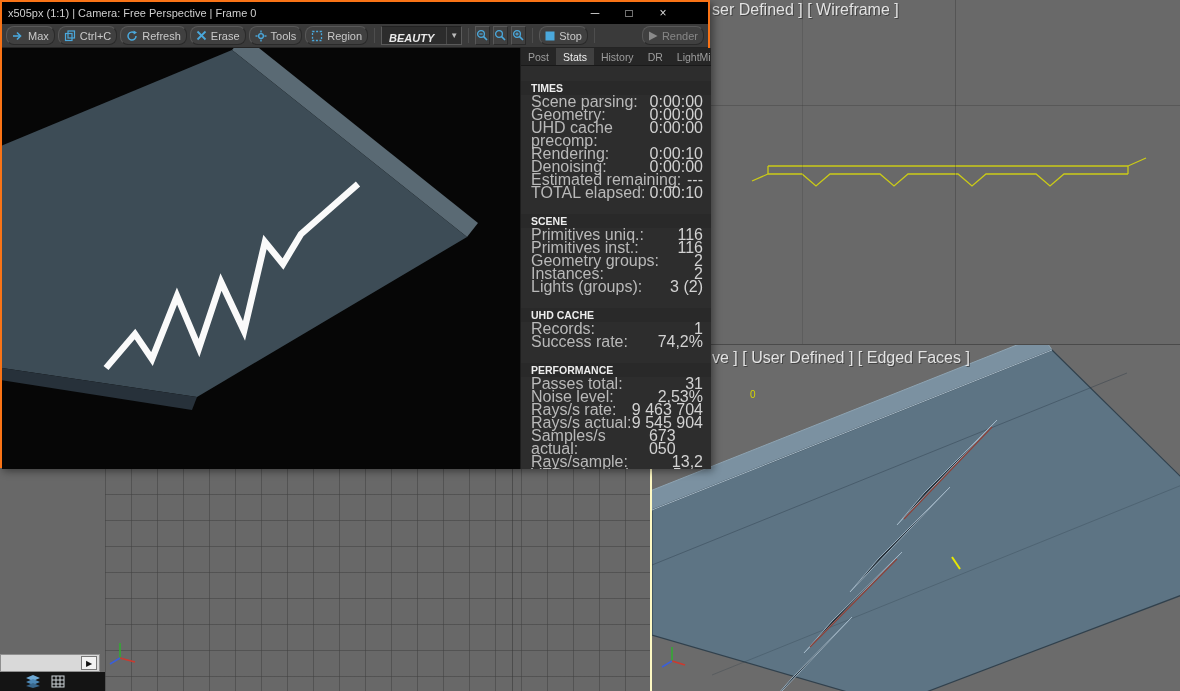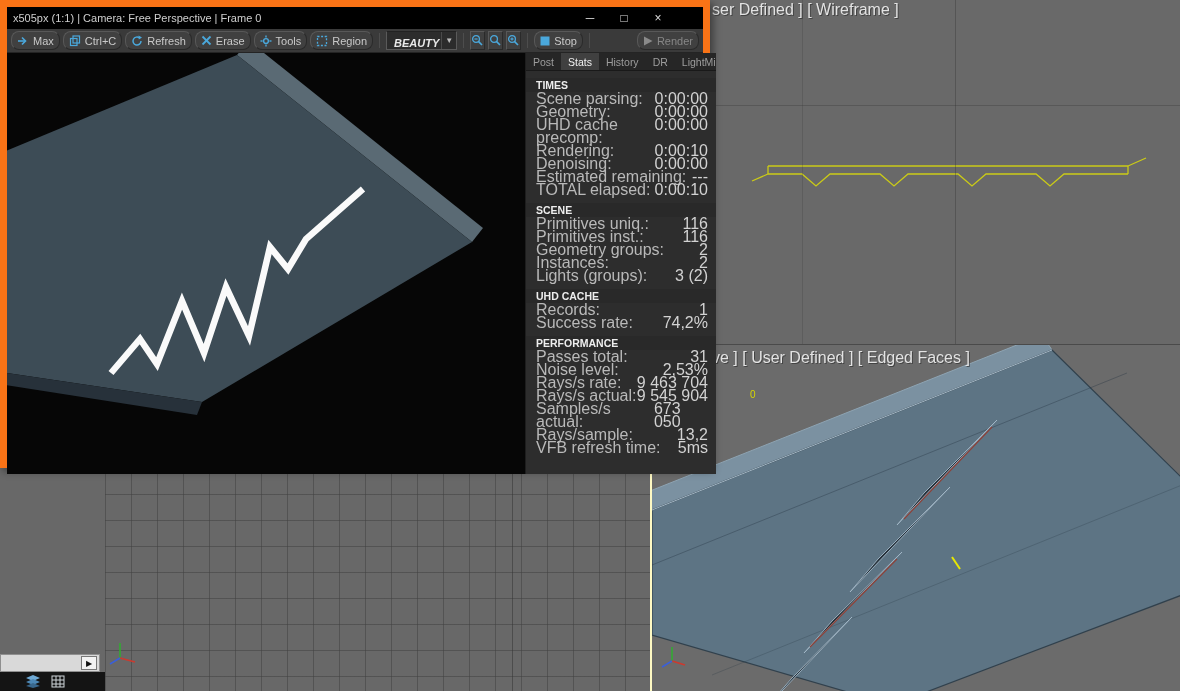--- a/index.html
+++ b/index.html
@@ -23,21 +23,21 @@
   .vp-label { position:absolute; font-size:16px; color:#e3e3e3; text-shadow:1px 1px 0 rgba(40,40,40,.6); white-space:nowrap; }
   .origin-num { position:absolute; font-size:10px; color:#d6d600; }
 
   
   #expander { left:0; top:654px; width:100px; height:18px; background:#d9d9d9; border:1px solid #8f8f8f; display:flex; align-items:center; justify-content:flex-end; }
   #expander .arrow-btn { width:16px; height:14px; margin-right:2px; background:#f2f2f2; border:1px solid #777;
     display:flex; align-items:center; justify-content:center; font-size:8px; color:#111; }
   #corner-bar { left:0; top:672px; width:105px; height:19px; background:#141414; display:flex; align-items:center; gap:10px; padding-left:26px; }
 
   
-  #vfb { left:0; top:0; width:710px; height:468px; background:#333; border:7px solid #f97316; box-shadow:3px 3px 8px rgba(0,0,0,.45); z-index:10; }
+  #vfb { left:0; top:0; width:710px; height:468px; background:#333; border:2px solid #f97316; box-shadow:3px 3px 8px rgba(0,0,0,.45); z-index:10; }
   #vfb-titlebar { position:absolute; left:0; top:0; width:100%; height:22px; background:#000; display:flex; align-items:center; }
   #vfb-title { flex:1; color:#cfcfcf; font-size:11px; padding-left:6px; white-space:nowrap; overflow:hidden; }
   .winbtn { width:34px; height:22px; display:flex; align-items:center; justify-content:center; color:#dcdcdc; font-size:12px; cursor:default; }
   #win-spacer { width:28px; height:22px; }
 
   #vfb-toolbar { position:absolute; left:0; top:22px; width:100%; height:24px; background:#3a3a3a; border-bottom:1px solid #242424;
     display:flex; align-items:center; padding:0 4px; gap:3px; }
   .tbtn { display:flex; align-items:center; gap:4px; height:19px; padding:0 5px; background:#404040;
     border:1px solid #585858; border-bottom-color:#2a2a2a; border-right-color:#2a2a2a; border-radius:8px;
     color:#c9c9c9; font-size:11px; white-space:nowrap; }
@@ -49,21 +49,21 @@
   .combo .dd { width:15px; height:100%; border-left:1px solid #4a4a4a; color:#bbb; font-size:8px; display:flex; align-items:center; justify-content:center; }
   .zbtn { width:22px; height:19px; display:flex; align-items:center; justify-content:center; background:#404040;
     border:1px solid #585858; border-bottom-color:#2a2a2a; border-right-color:#2a2a2a; }
 
   #render-area { position:absolute; left:0; top:46px; width:518px; height:421px; background:#060606; overflow:hidden; }
 
   #stats-panel { position:absolute; left:518px; top:46px; width:191px; height:421px; background:#2d2d2d; border-left:1px solid #1d1d1d; overflow:hidden; }
   #stats-tabs { height:18px; background:#262626; border-bottom:1px solid #191919; display:flex; align-items:stretch; }
   .tab { display:flex; align-items:center; padding:0 7px; font-size:10.5px; color:#9d9d9d; }
   .tab.active { background:#404040; color:#f0f0f0; }
-  .section-title { margin-top:7px; padding:1px 0 1px 10px; background:#292929; font-size:10.5px; font-weight:bold; color:#ededed; }
+  .section-title { margin-top:15px; padding:1px 0 1px 10px; background:#292929; font-size:10.5px; font-weight:bold; color:#ededed; }
   .srow { display:flex; justify-content:space-between; padding:0 8px 0 10px; font-size:16px; line-height:13px; }
   .slabel { color:#b9b9b9; }
   .svalue { color:#d2d2d2; }
 
   svg { display:block; }
 </style>
 </head>
 <body>
 
 <div id="vp-tr" class="abs">

